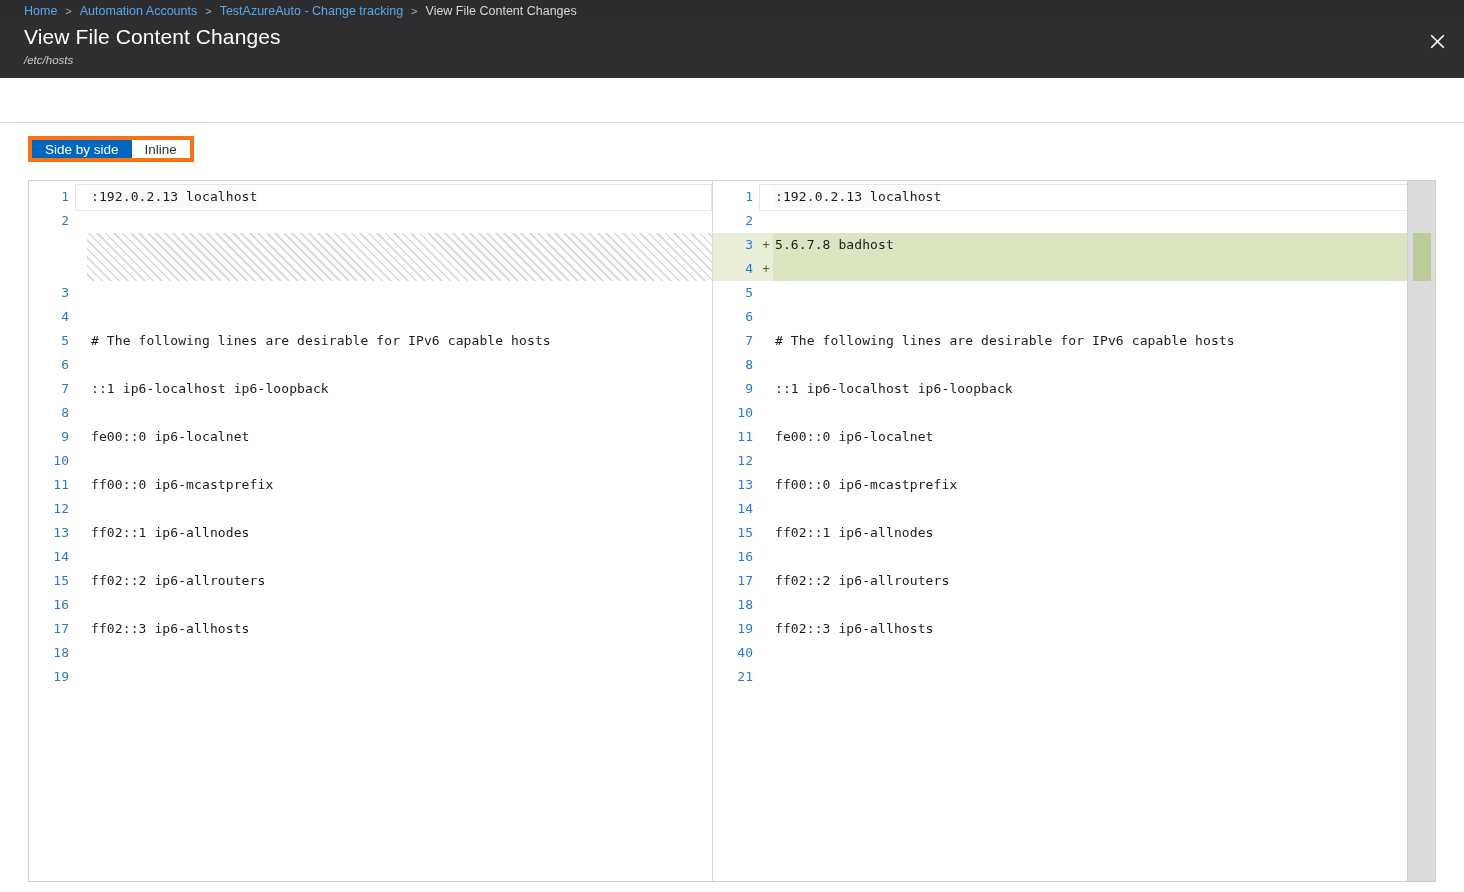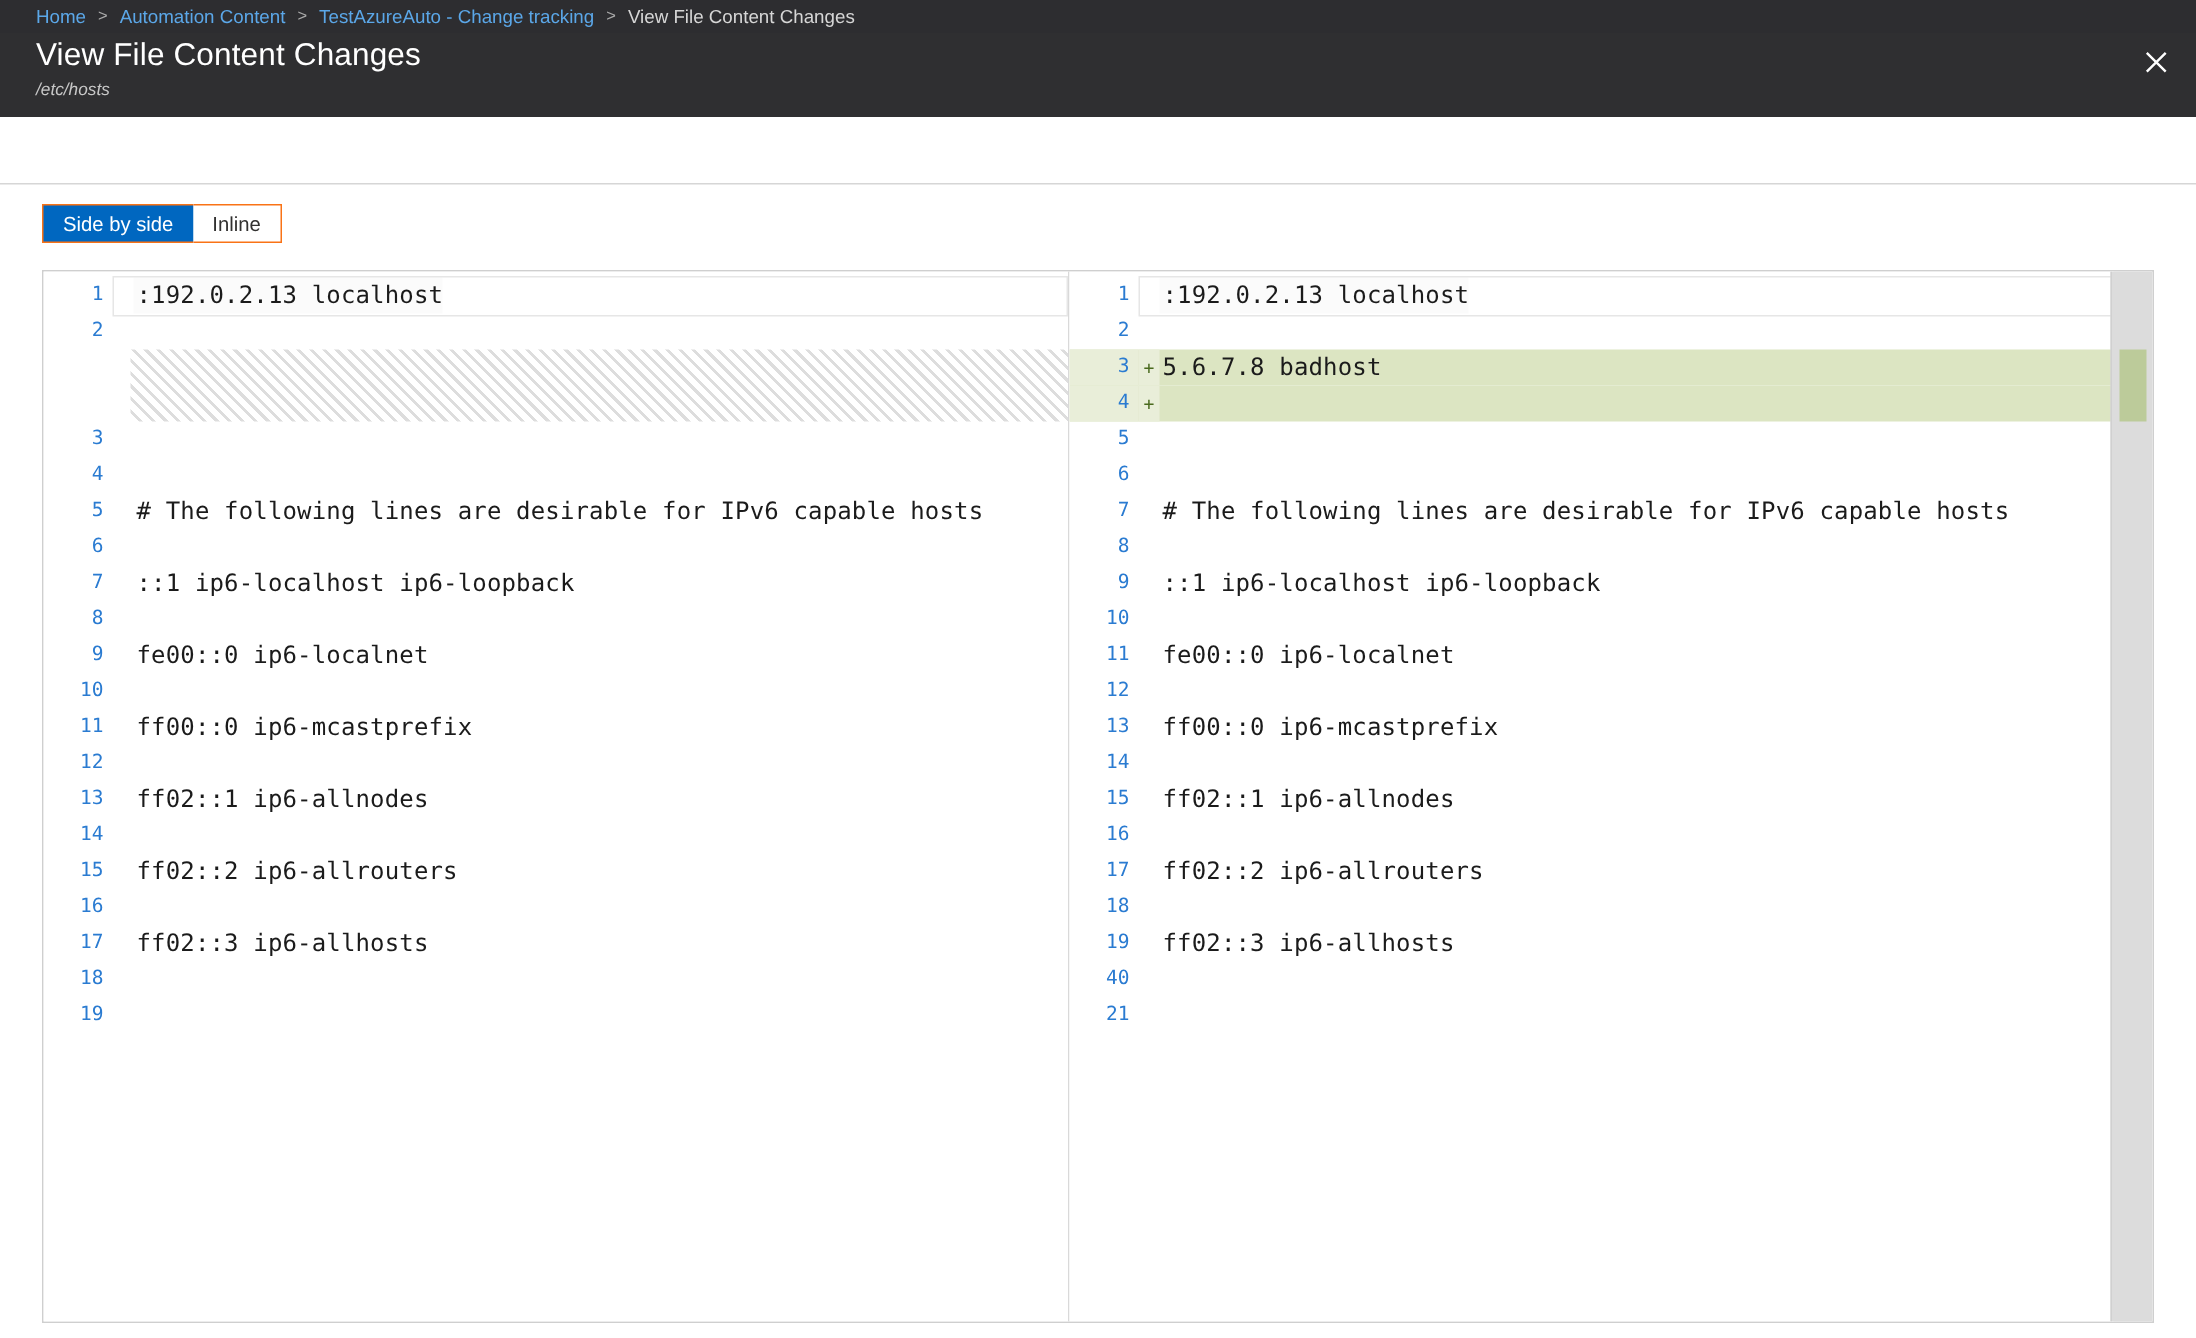--- a/index.html
+++ b/index.html
@@ -93,21 +93,21 @@
     height: 26px;
   }
   .toggle-btn {
     height: 26px;
     display: flex;
     align-items: center;
     justify-content: center;
     padding: 0 13px;
     font-size: 13.5px;
     cursor: pointer;
-    border: 1px solid #f97316;
+    border: 4px solid #f97316;
     user-select: none;
   }
   .toggle-btn.active {
     background: #0067c0;
     color: #ffffff;
     border-right: none;
   }
   .toggle-btn.inactive {
     background: #ffffff;
     color: #323130;
@@ -171,21 +171,21 @@
     flex: 0 0 14px;
     text-align: center;
     font-family: "DejaVu Sans Mono", "Liberation Mono", monospace;
     font-size: 12px;
     color: #4a6a1f;
     line-height: 24px;
     user-select: none;
   }
   .code-txt {
     font-family: "DejaVu Sans Mono", "Liberation Mono", monospace;
-    font-size: 16px;
+    font-size: 13px;
     color: #1b1b1b;
     line-height: 24px;
     letter-spacing: 0.1px;
     padding-left: 2px;
     text-align: center;
   }
   
   .code-row.current-line .code-txt {
     background: #fbfbfb;
   }
@@ -237,21 +237,21 @@
   }
 </style>
 </head>
 <body>
 
 <div class="blade-header">
 
   <div class="breadcrumb-bar" id="breadcrumb">
       <span class="crumb">Home</span>
       <span class="crumb-sep">&gt;</span>
-      <span class="crumb">Automation Content</span>
+      <span class="crumb">Automation Accounts</span>
       <span class="crumb-sep">&gt;</span>
       <span class="crumb">TestAzureAuto - Change tracking</span>
       <span class="crumb-sep">&gt;</span>
       <span class="crumb current">View File Content Changes</span>
     </div>
 
   <div class="title-block">
     <div class="blade-title">View File Content Changes</div>
     <div class="blade-subtitle">/etc/hosts</div>
   </div>

